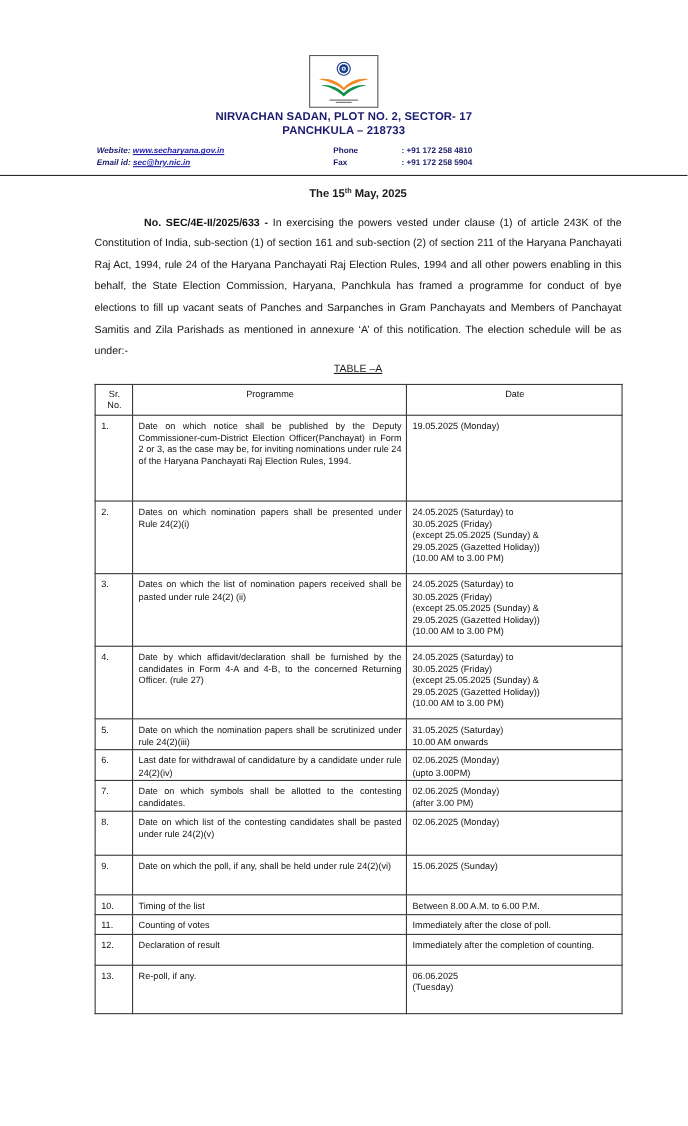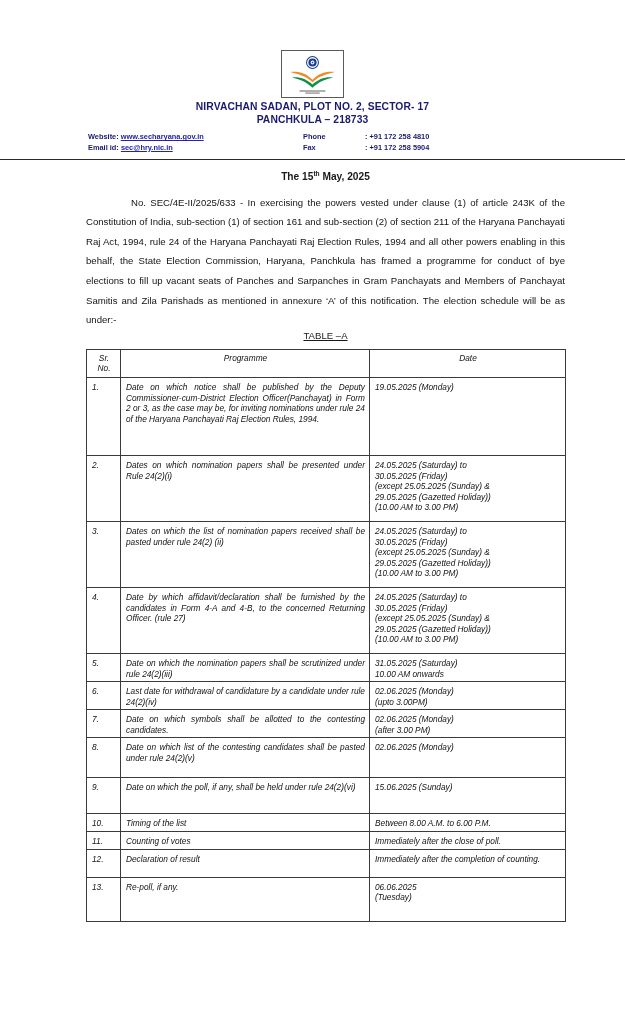--- a/index.html
+++ b/index.html
@@ -56,21 +56,21 @@
 
   .contact-block {
     margin-top: 6px;
     padding: 0 88px 0 88px;
     display: flex;
     font-size: 7.4px;
     color: #1a1a6e;
     font-weight: bold;
     line-height: 10.5px;
   }
-  .contact-left { width: 215px; }
+  .contact-left { width: 215px; font-style: italic; }
   .contact-mid  { width: 62px; }
   .contact-right { width: 150px; }
   .contact-left div, .contact-mid div, .contact-right div {
     white-space: nowrap;
   }
   .linkish {
     color: #2222aa;
     text-decoration: underline;
     font-weight: bold;
   }
@@ -106,21 +106,21 @@
   }
 
   .para {
     margin-top: 10px;
     font-size: 9.6px;
     line-height: 19.6px;
     text-align: justify;
     text-justify: inter-word;
     color: #141414;
   }
-  .para .refno { font-weight: normal; padding-left: 45px; }
+  .para .refno { font-weight: bold; padding-left: 45px; }
 
   .table-caption {
     text-align: center;
     font-size: 9.6px;
     text-decoration: underline;
     margin-bottom: 8px;
   }
 
   
   .sched-wrap {
@@ -131,21 +131,20 @@
     width: 479px;
     table-layout: fixed;
     font-size: 8.3px;
     color: #121212;
   }
   table.sched th, table.sched td {
     border: 1px solid #3a3a3a;
     vertical-align: top;
     padding: 4px 4px 2px 5px;
     line-height: 10.6px;
-    font-style: italic;
   }
   table.sched th {
     font-weight: normal;
     text-align: center;
     padding-top: 3px;
     padding-bottom: 3px;
   }
   col.c-sr   { width: 34px; }
   col.c-prog { width: 249px; }
   col.c-date { width: 196px; }

